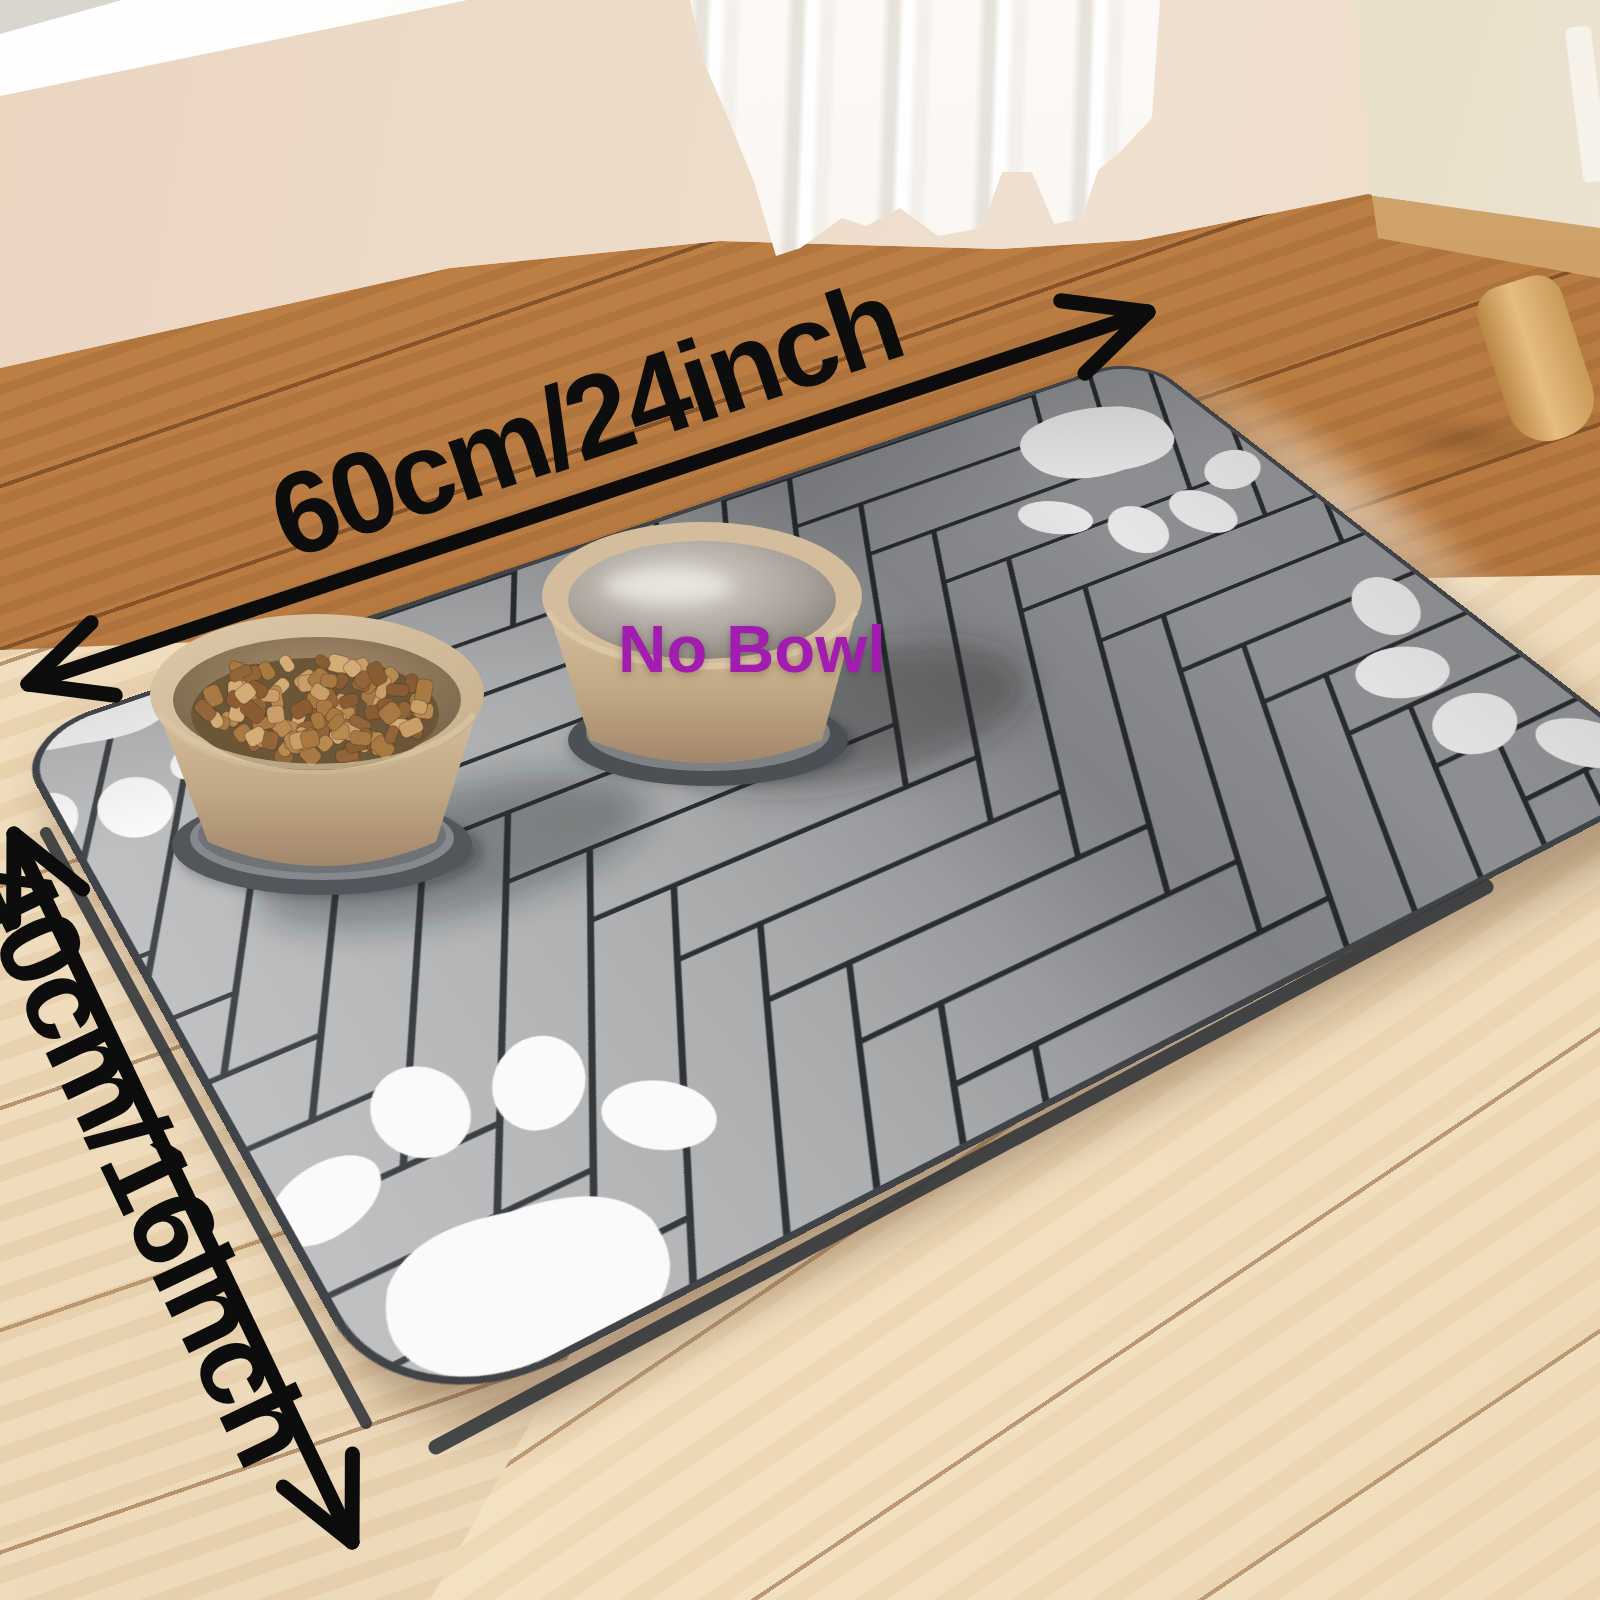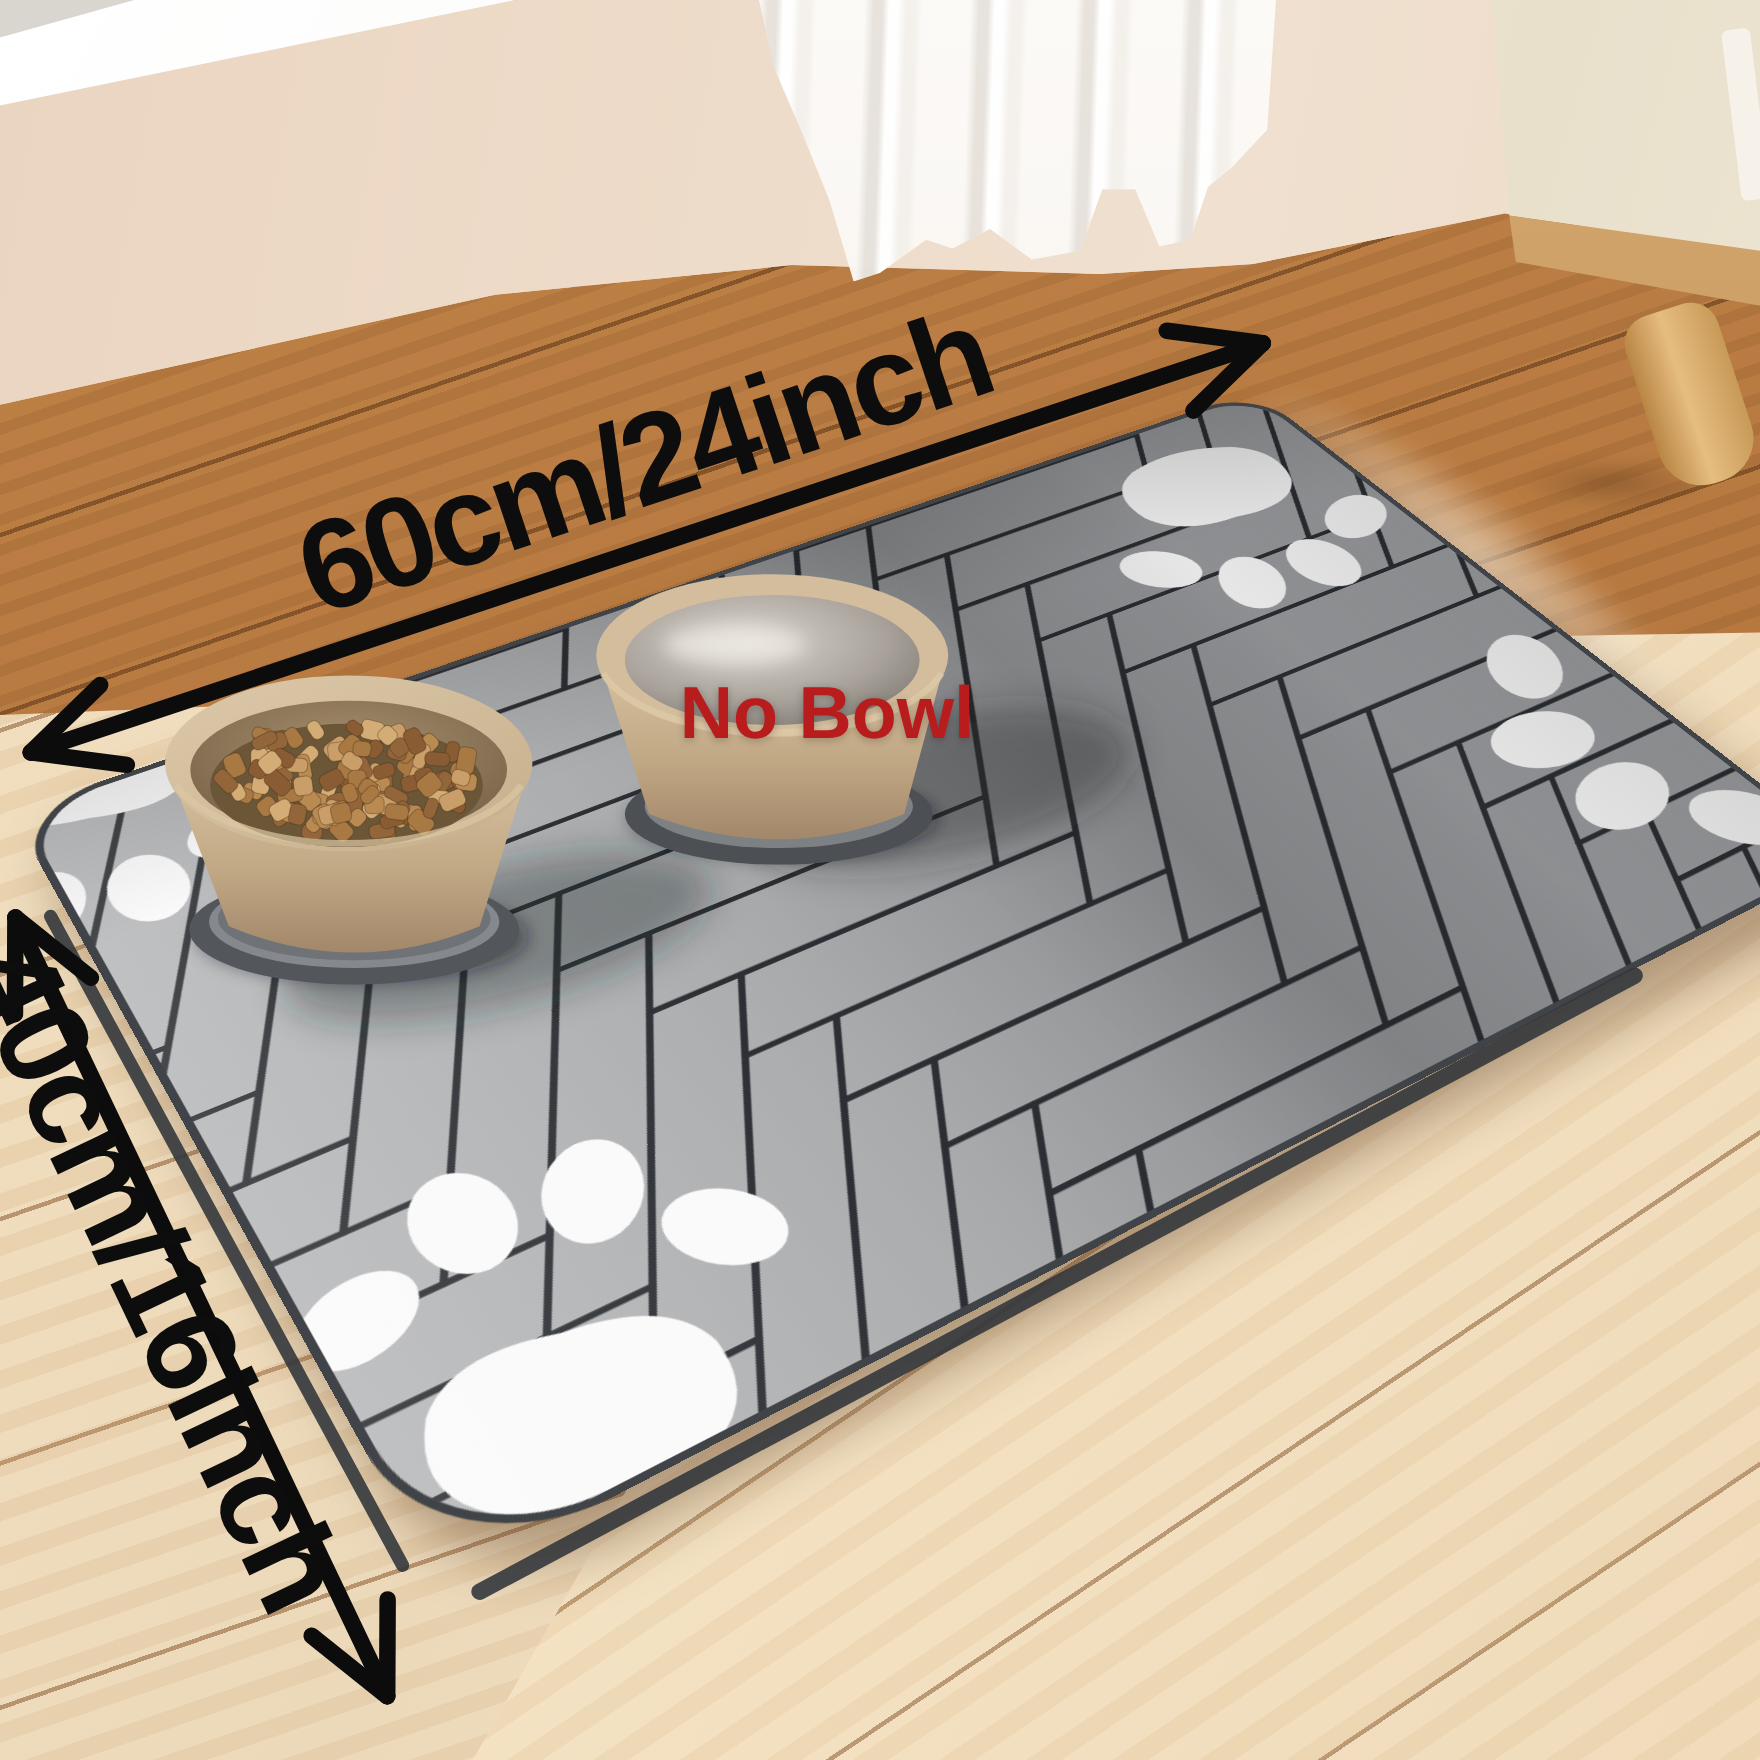--- a/index.html
+++ b/index.html
@@ -111,21 +111,21 @@
   
   .dim-label{
     position:absolute;width:820px;text-align:center;
     font-weight:700;font-size:116px;letter-spacing:-4px;color:#0d0d0d;
     white-space:nowrap;line-height:1.1;
   }
   .dim-60{left:175px;top:356px;transform:rotate(-18.4deg);}
   .dim-40{left:-270px;top:1096px;transform:rotate(64.5deg);}
   .no-bowl{
     position:absolute;left:542px;top:610px;width:420px;text-align:center;
-    font-weight:700;font-size:67px;color:#b91c1c;letter-spacing:0;
+    font-weight:700;font-size:67px;color:#a21caf;letter-spacing:0;
     text-shadow:0 2px 8px rgba(0,0,0,.25);white-space:nowrap;
   }
 </style>
 </head>
 <body>
 
 <div class="scene">
 
   <div class="layer floor-base"></div>
   <div class="layer floor-bottom-right"></div>

